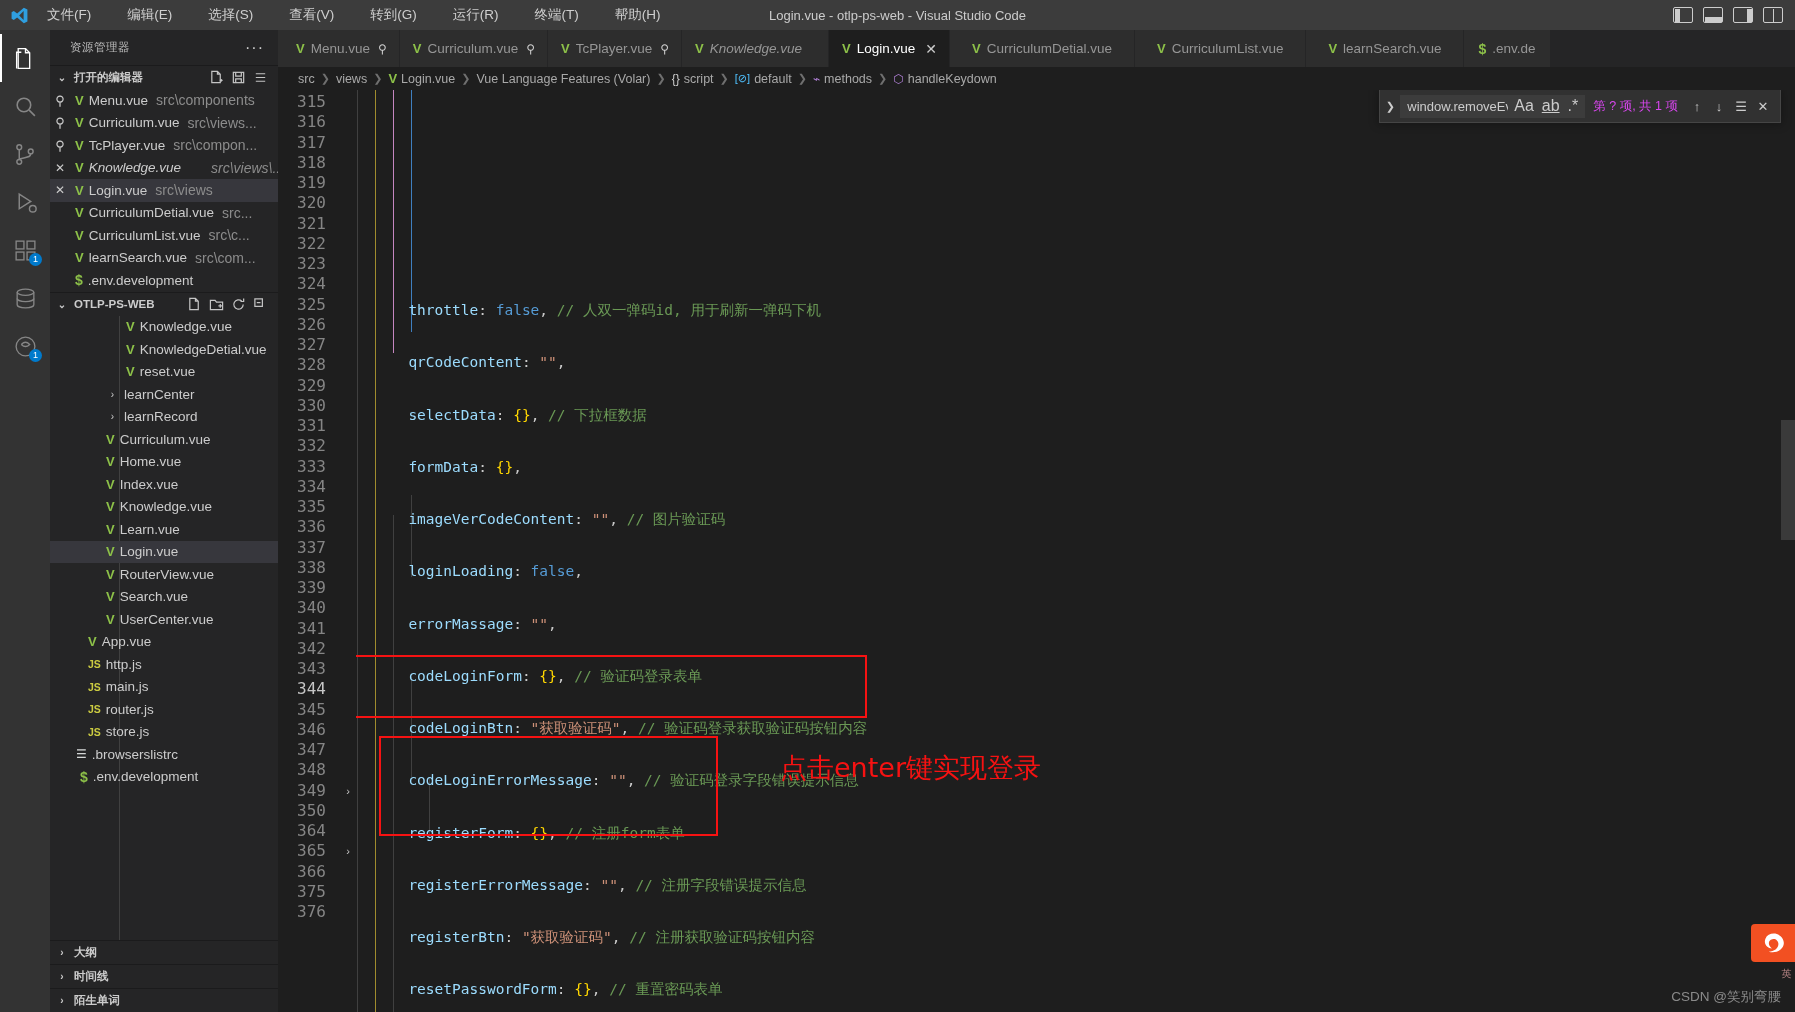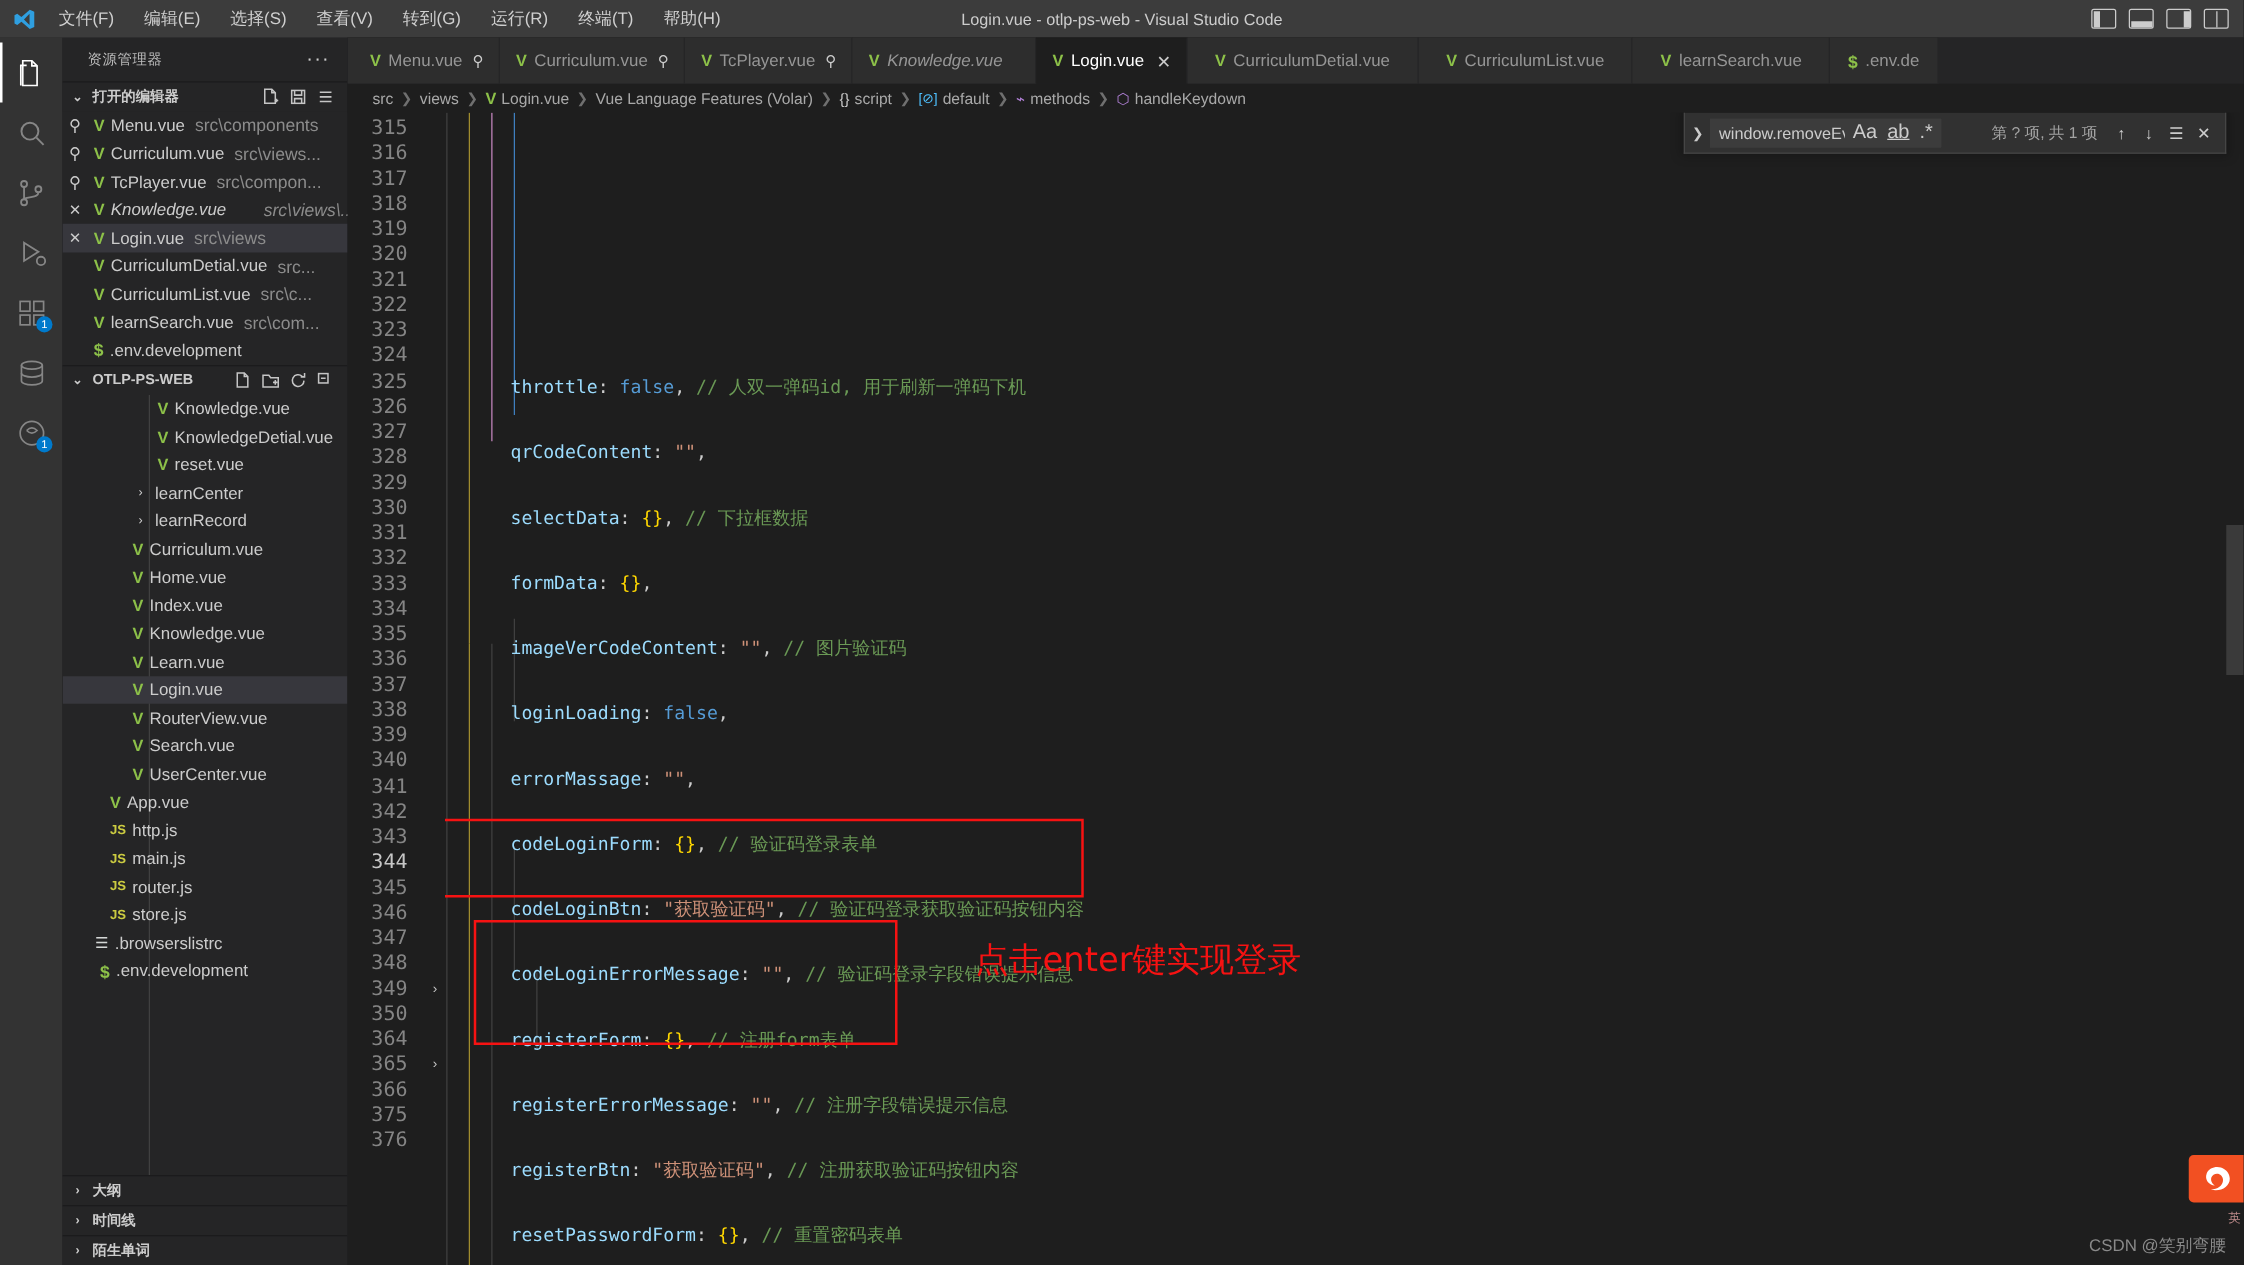--- a/index.html
+++ b/index.html
@@ -12,21 +12,21 @@
   body { position: relative; }
 
   
   .titlebar {
     height: 30px; background: #3c3c3c; color: #cccccc;
     display: flex; align-items: center; position: relative;
     font-size: 13px;
   }
   .vs-logo { width: 38px; height: 30px; display: flex; align-items: center; justify-content: center; }
   .vs-logo svg { width: 19px; height: 19px; }
-  .menu { display: flex; align-items: center; gap: 6px; }
+  .menu { display: flex; align-items: center; gap: 18px; }
   .menu-item { padding: 4px 9px; color: #cfcfcf; font-size: 13.5px; white-space: nowrap; }
   .win-title {
     position: absolute; left: 0; right: 0; text-align: center;
     font-size: 13px; color: #cccccc; pointer-events: none;
   }
   .layout-icons {
     position: absolute; right: 8px; top: 0; height: 30px;
     display: flex; align-items: center; gap: 10px; padding-right: 4px;
   }
   .layout-icons .li { width: 20px; height: 16px; position: relative; }
@@ -185,21 +185,21 @@
   .find-toggle { width: 20px; text-align: center; color: #cccccc; font-size: 11px; }
   .find-input {
     width: 185px; height: 23px; background: #3c3c3c; border: 1px solid #3c3c3c;
     display: flex; align-items: center; padding: 0 4px 0 6px; gap: 4px;
   }
   .find-input .val {
     flex: 1; color: #cccccc; font-size: 13px; font-family: "Liberation Sans", sans-serif;
     overflow: hidden; white-space: nowrap; text-overflow: clip;
   }
   .find-opt { color: #cccccc; font-size: 16px; padding: 0 2px; }
-  .find-count { color: #a3a3a3; font-size: 12.5px; padding: 0 8px; white-space: nowrap; margin-left: 32px; }
+  .find-count { color: #d946ef; font-size: 12.5px; padding: 0 8px; white-space: nowrap; }
   .find-btn { width: 22px; text-align: center; color: #cccccc; font-size: 13px; }
 
   
   .sogou {
     position: absolute; right: 0; bottom: 50px; width: 44px; height: 38px;
     background: #f25022; border-radius: 4px 0 0 4px; display: flex;
     align-items: center; justify-content: center; color: #fff;
     font-size: 24px; font-weight: bold; overflow: hidden;
   }
   .sogou-label {

